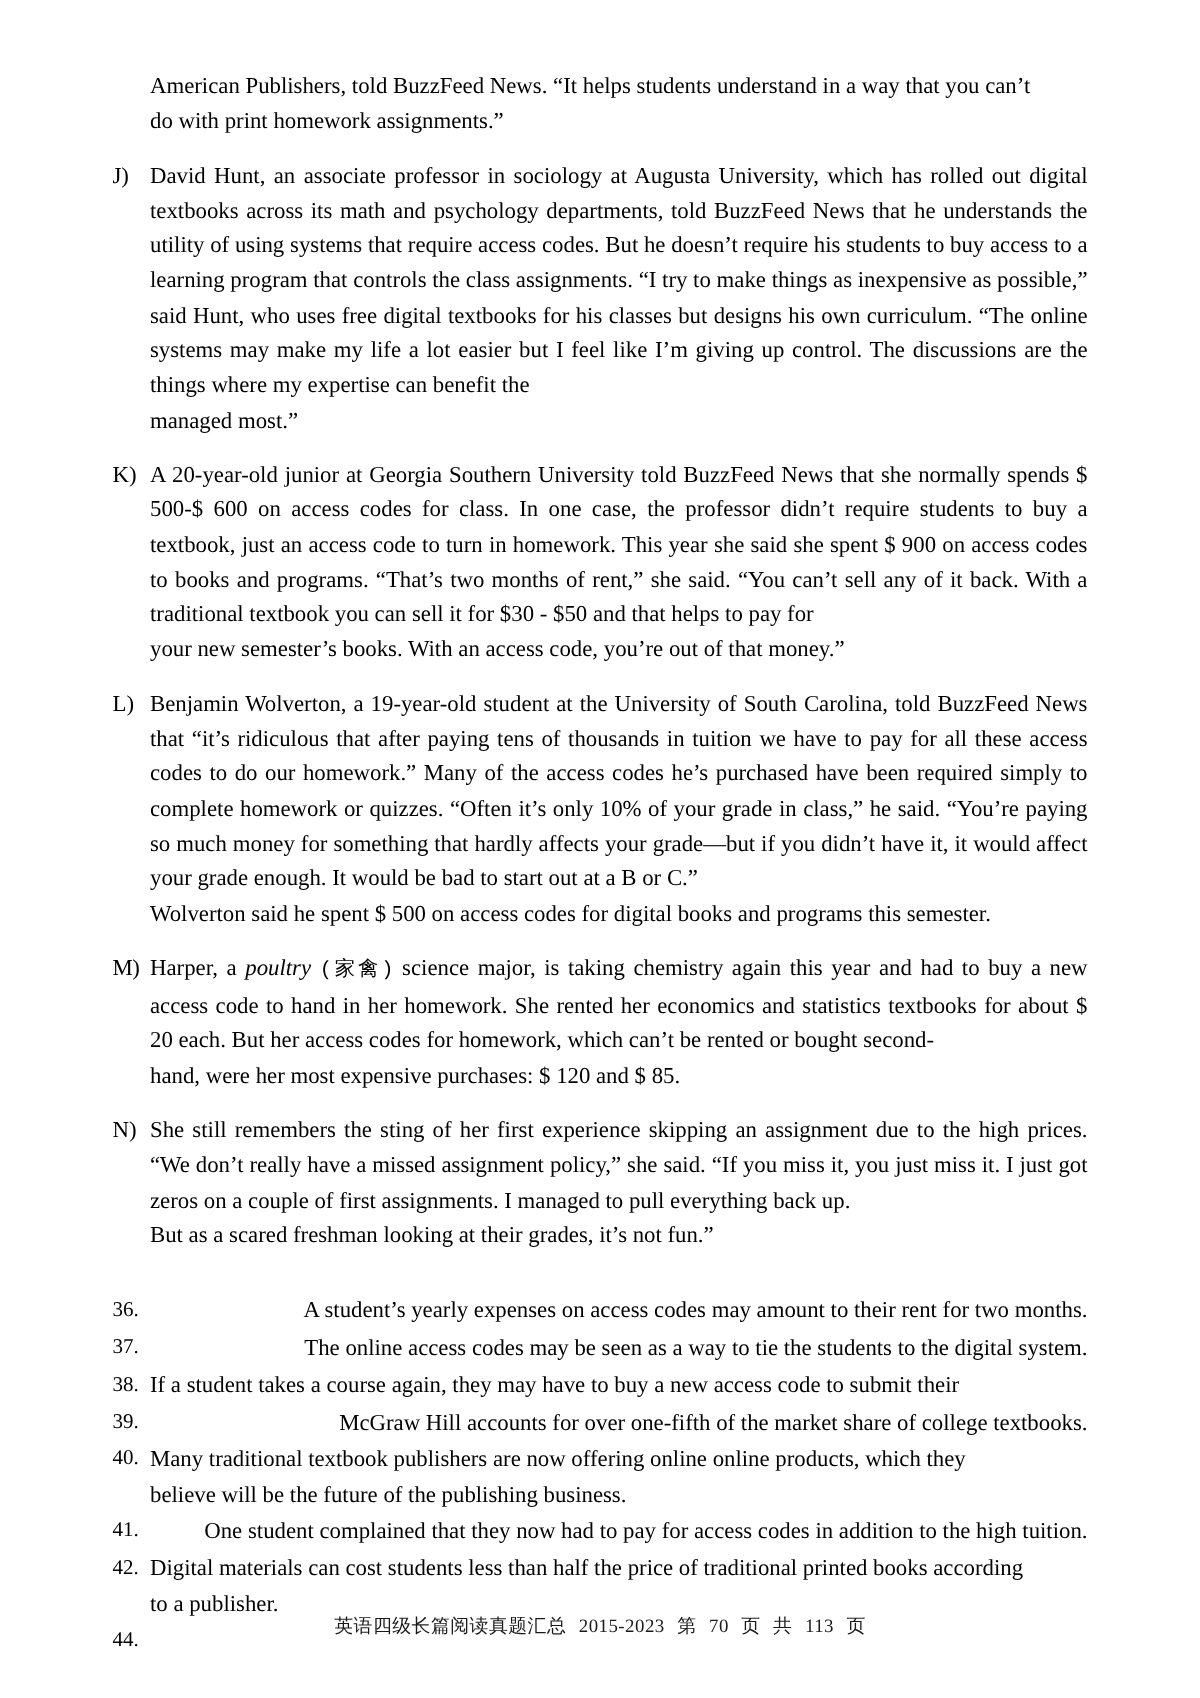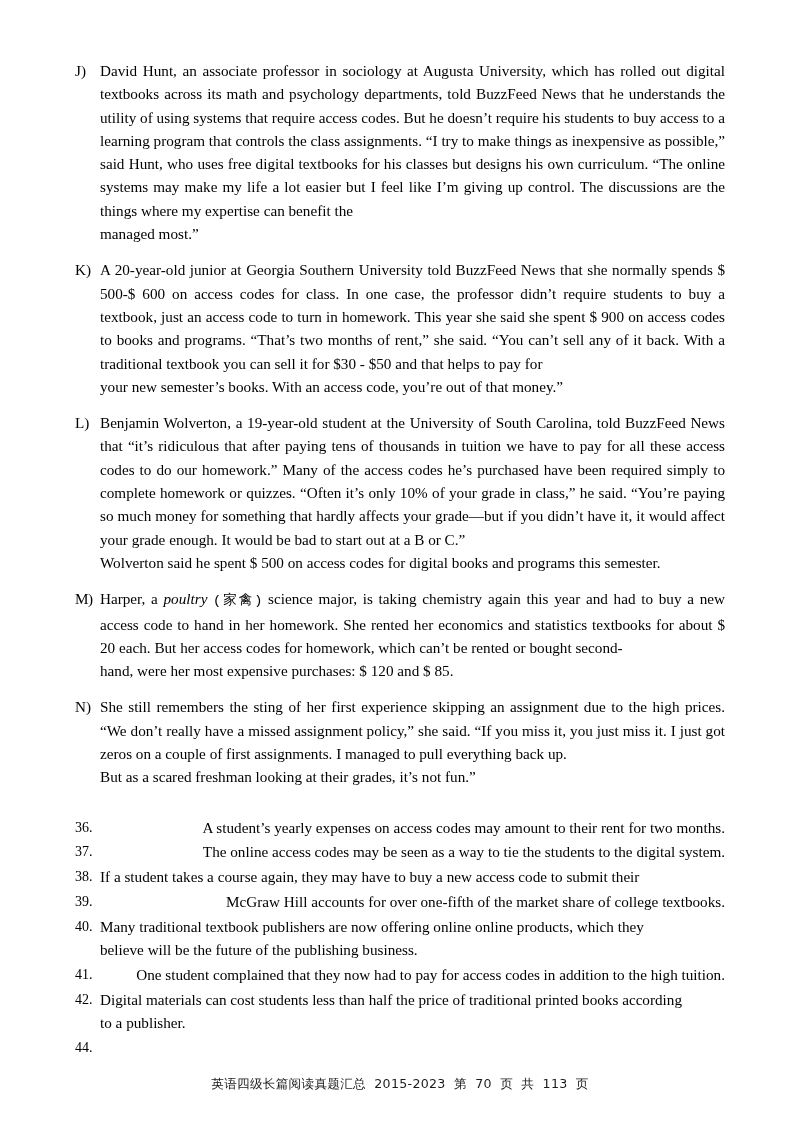--- a/index.html
+++ b/index.html
@@ -117,27 +117,31 @@
     left: 0;
     top: 1076px;
     width: 800px;
     text-align: center;
     font-family: "DejaVu Sans", sans-serif;
     font-size: 12.6px;
     letter-spacing: 0.3px;
     color: #1a1a1a;
     white-space: nowrap;
   }
-  #footer .seg { margin: 0 2px; }
+  #footer .seg { margin: 0 2px; font-family: Liberation Serif, serif; }
 </style>
 </head>
 <body>
 
 <div id="page">
 
+  <div class="continued-para">
+    <span>American Publishers, told BuzzFeed News. “It helps students understand in a way that you can’t</span>
+    <span class="lastline" style="display:block;">do with print homework assignments.”</span>
+  </div>
 
   <div class="para-row">
     <div class="para-marker">J)</div>
     <div class="para-body">
       <span>David Hunt, an associate professor in sociology at Augusta University, which has rolled out digital textbooks across its math and psychology departments, told BuzzFeed News that he understands the utility of using systems that require access codes. But he doesn’t require his students to buy access to a learning program that controls the class assignments. “I try to make things as inexpensive as possible,” said Hunt, who uses free digital textbooks for his classes but designs his own curriculum. “The online systems may make my life a lot easier but I feel like I’m giving up control. The discussions are the things where my expertise can benefit the</span>
       <span class="lastline">managed most.”</span>
     </div>
   </div>
 
   <div class="para-row">

